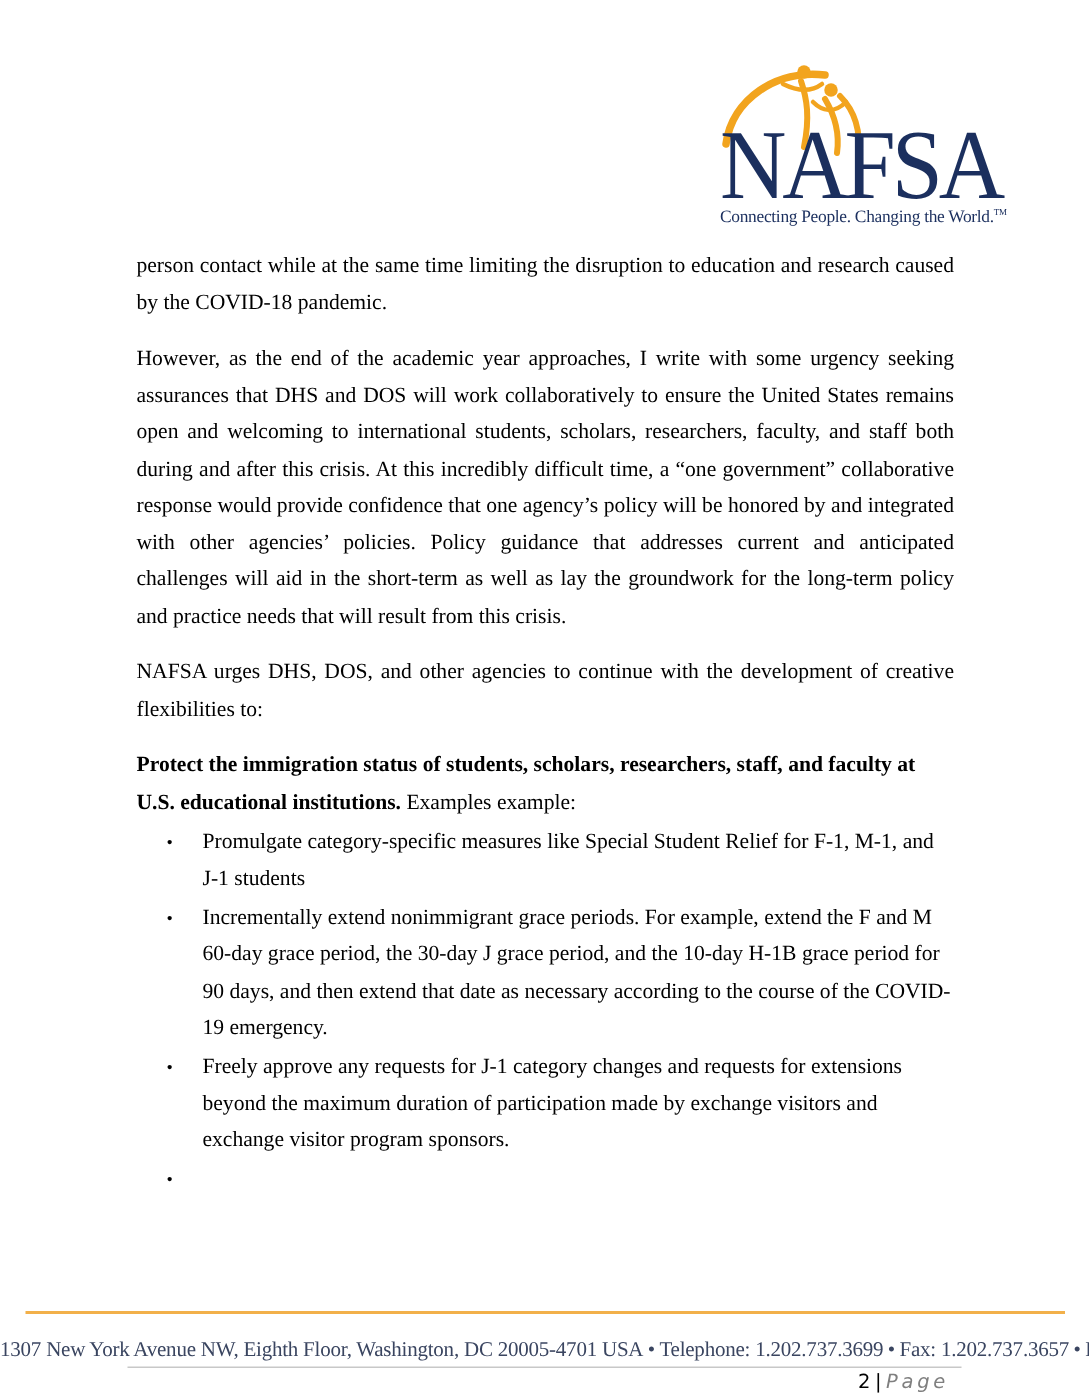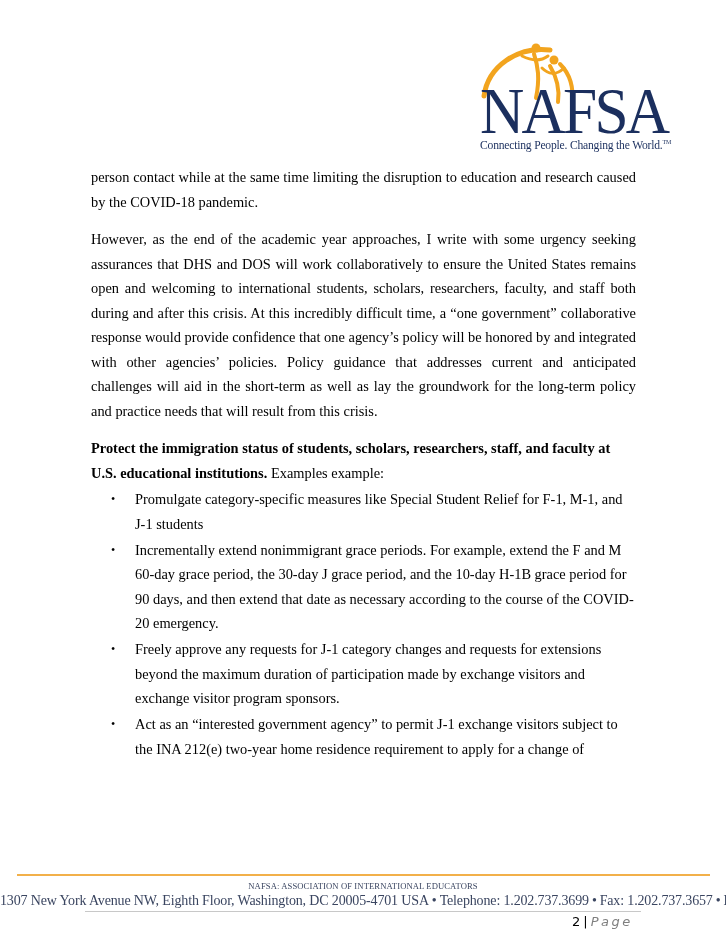--- a/index.html
+++ b/index.html
@@ -166,45 +166,44 @@
 
       <path d="M82 26 C 92 36, 96 50, 94 66" stroke="#f2a41e" stroke-width="4" fill="none" stroke-linecap="round"></path>
     </svg>
     <div class="logo-word">NAFSA</div>
     <div class="logo-tagline"><span>Connecting People. Changing the World.</span><sup>TM</sup></div>
   </div>
 
   <div class="content">
     <p>person contact while at the same time limiting the disruption to education and research caused by the COVID-18 pandemic.</p>
     <p>However, as the end of the academic year approaches, I write with some urgency seeking assurances that DHS and DOS will work collaboratively to ensure the United States remains open and welcoming to international students, scholars, researchers, faculty, and staff both during and after this crisis. At this incredibly difficult time, a “one government” collaborative response would provide confidence that one agency’s policy will be honored by and integrated with other agencies’ policies. Policy guidance that addresses current and anticipated challenges will aid in the short-term as well as lay the groundwork for the long-term policy and practice needs that will result from this crisis.</p>
+    <p>NAFSA urges DHS, DOS, and other agencies to continue with the development of creative flexibilities to:</p>
 
     <p class="no-just" style="margin-bottom:2px;"><span class="bold">Protect the immigration status of students, scholars, researchers, staff, and faculty at U.S. educational institutions.</span><span> Examples example:</span></p>
 
     <ul class="bullets">
       <li>
         <span class="bullet">•</span>
         <span>Promulgate category-specific measures like Special Student Relief for F-1, M-1, and J-1 students</span>
       </li>
       <li>
         <span class="bullet">•</span>
-        <span>Incrementally extend nonimmigrant grace periods. For example, extend the F and M 60-day grace period, the 30-day J grace period, and the 10-day H-1B grace period for 90 days, and then extend that date as necessary according to the course of the COVID-20 emergency.</span>
+        <span>Incrementally extend nonimmigrant grace periods. For example, extend the F and M 60-day grace period, the 30-day J grace period, and the 10-day H-1B grace period for 90 days, and then extend that date as necessary according to the course of the COVID-19 emergency.</span>
       </li>
       <li>
         <span class="bullet">•</span>
         <span>Freely approve any requests for J-1 category changes and requests for extensions beyond the maximum duration of participation made by exchange visitors and exchange visitor program sponsors.</span>
       </li>
       <li>
         <span class="bullet">•</span>
-        <span>Act as an “interested government agency” to permit J-1 exchange visitors subject to the INA 212(e) two-year home residence requirement to apply for a change of</span>
       </li>
     </ul>
   </div>
 
   <div class="footer-rule"></div>
-  <div class="footer-org">NAFSA: ASSOCIATION OF INTERNATIONAL EDUCATORS</div>
   <div class="footer-address">
     <span>1307 New York Avenue NW, Eighth Floor, Washington, DC 20005-4701 USA</span><span class="sep">•</span><span>Telephone: 1.202.737.3699</span><span class="sep">•</span><span>Fax: 1.202.737.3657</span><span class="sep">•</span><span>E-mail: inbox@nafsa.org</span><span class="sep">•</span><span>Web: www.nafsa.org</span>
   </div>
   <div class="footer-gray-rule"></div>
   <div class="page-number">
     <span class="num">2</span><span class="bar">|</span><span class="word">Page</span>
   </div>
 
 </div>
 

